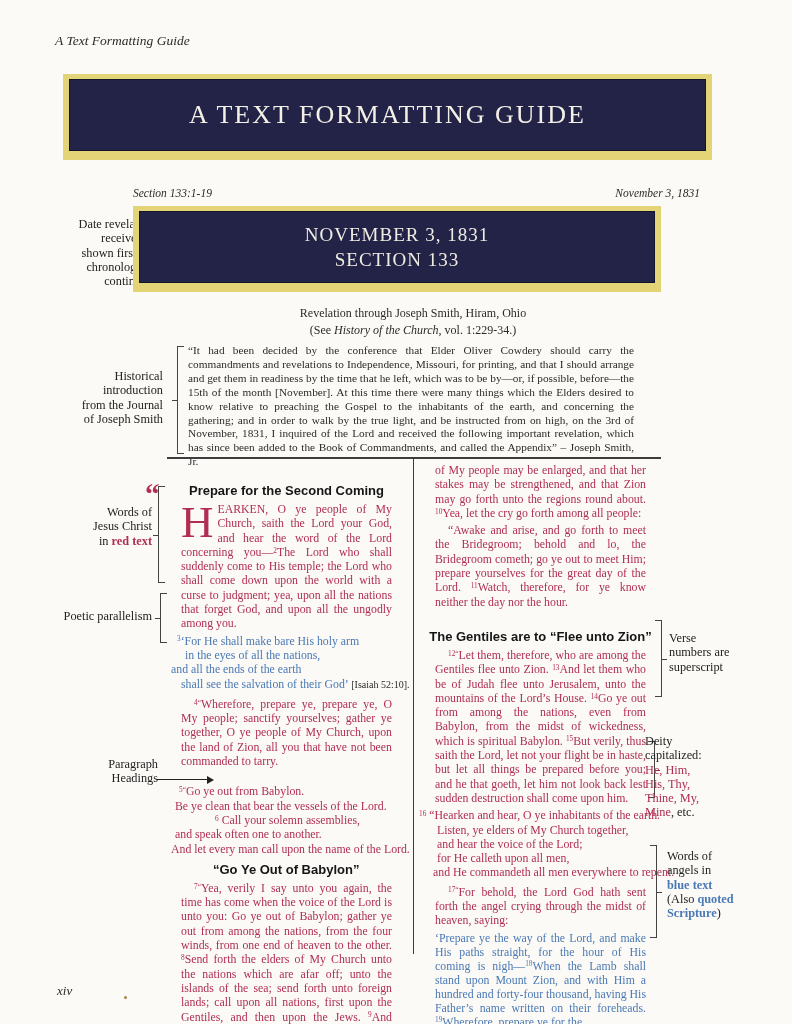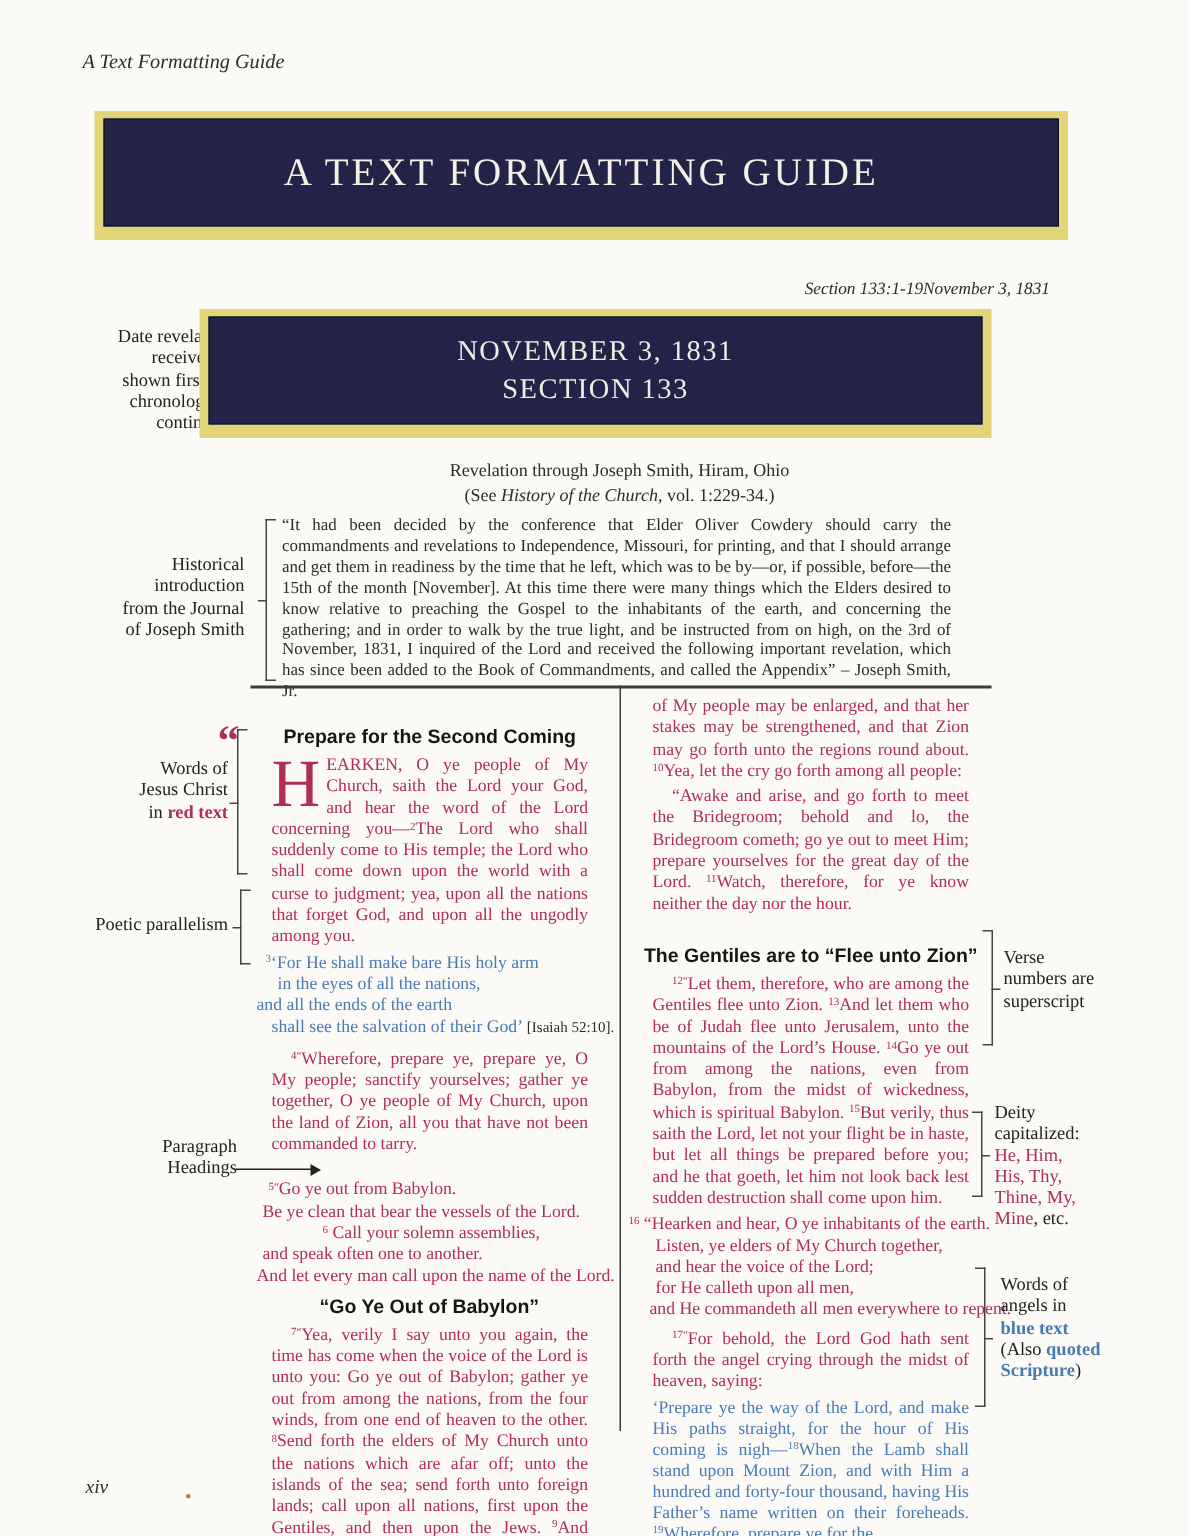--- a/index.html
+++ b/index.html
@@ -8,21 +8,21 @@
        font-family:"Liberation Serif",serif;overflow:hidden}
   .abs{position:absolute}
   
   .goldframe{position:absolute;background:var(--gold);box-sizing:border-box}
   .navyinner{position:absolute;left:6px;top:5px;right:6px;bottom:9px;background:var(--navy);
              border:1px solid #14142c;display:flex;flex-direction:column;align-items:center;justify-content:center}
   .banner-title{color:#f3f0e6;font-size:26px;letter-spacing:2px;white-space:nowrap}
   .boxline{color:#efece2;font-size:19px;letter-spacing:1px;line-height:25px;white-space:nowrap}
   
   .runhead{left:55px;top:33px;font-style:italic;font-size:13.5px}
-  .secrow{left:133px;top:187px;width:567px;display:flex;justify-content:flex-end;
+  .secrow{left:133px;top:187px;width:567px;display:flex;justify-content:space-between;
           font-style:italic;font-size:11.5px}
   
   .introl{left:165px;width:496px;text-align:center;font-size:12px}
   .journal{left:188px;top:344px;width:446px;font-size:11.3px;line-height:13.9px;text-align:justify}
   
   .rule{left:167px;top:457px;width:494px;height:1.5px;background:var(--line)}
   .divider{left:413px;top:457px;width:1.3px;height:497px;background:var(--line)}
   
   .col{position:absolute;top:463px;width:243px;font-size:11.8px;line-height:14.3px;text-align:justify}
   .col-l{left:165px}
@@ -154,21 +154,21 @@
   </div>
 <div class="abs arrow"></div>
 
 <div class="bracket br" style="left:655px;top:620px;height:77px"></div>
 <div class="ann" style="left:669px;top:631px;width:110px">
     <div class="pline">Verse</div>
     <div class="pline">numbers are</div>
     <div class="pline">superscript</div>
   </div>
 <div class="bracket br" style="left:648px;top:741px;height:57px"></div>
-<div class="ann" style="left:663px;top:734px;width:112px">
+<div class="ann" style="left:645px;top:734px;width:112px">
     <div class="pline">Deity</div>
     <div class="pline">capitalized:</div>
     <div class="pline"><span class="r">He, Him,</span></div>
     <div class="pline"><span class="r">His, Thy,</span></div>
     <div class="pline"><span class="r">Thine, My,</span></div>
     <div class="pline"><span class="r">Mine</span>, etc.</div>
   </div>
 <div class="bracket br" style="left:650px;top:845px;height:93px"></div>
 <div class="ann" style="left:667px;top:849px;width:118px">
     <div class="pline">Words of</div>

